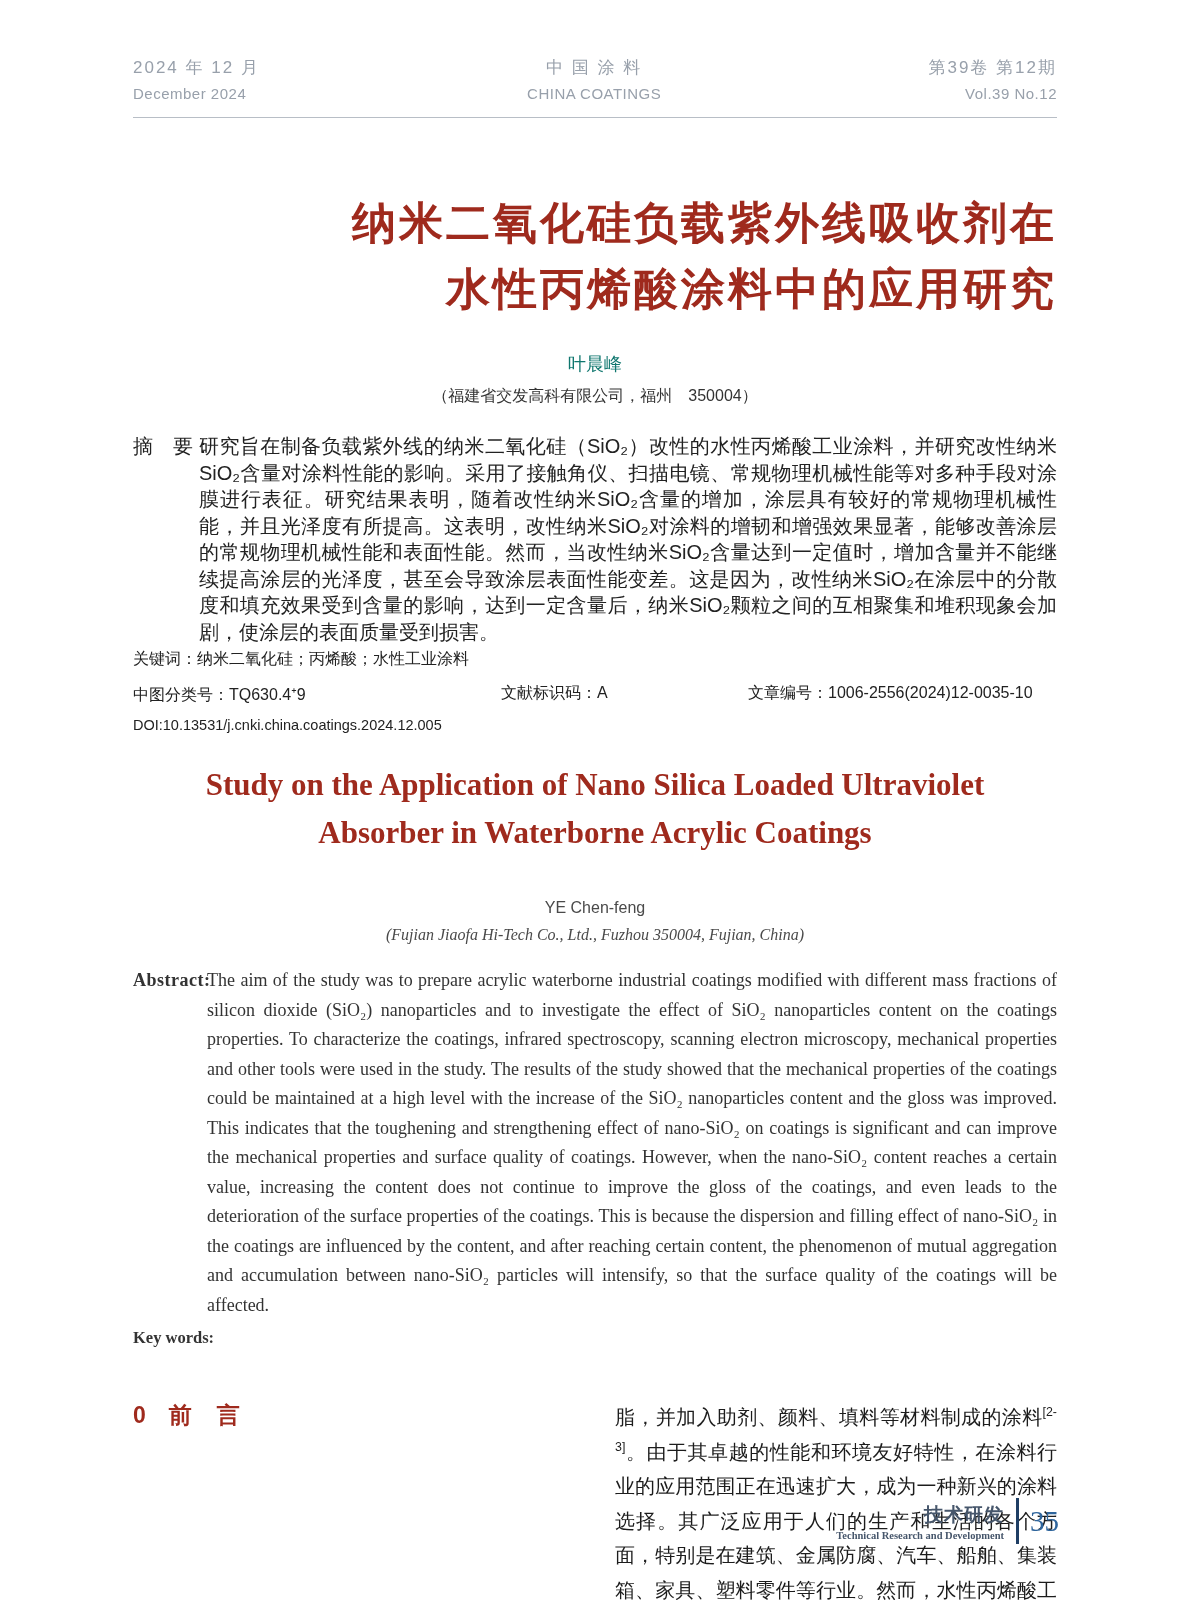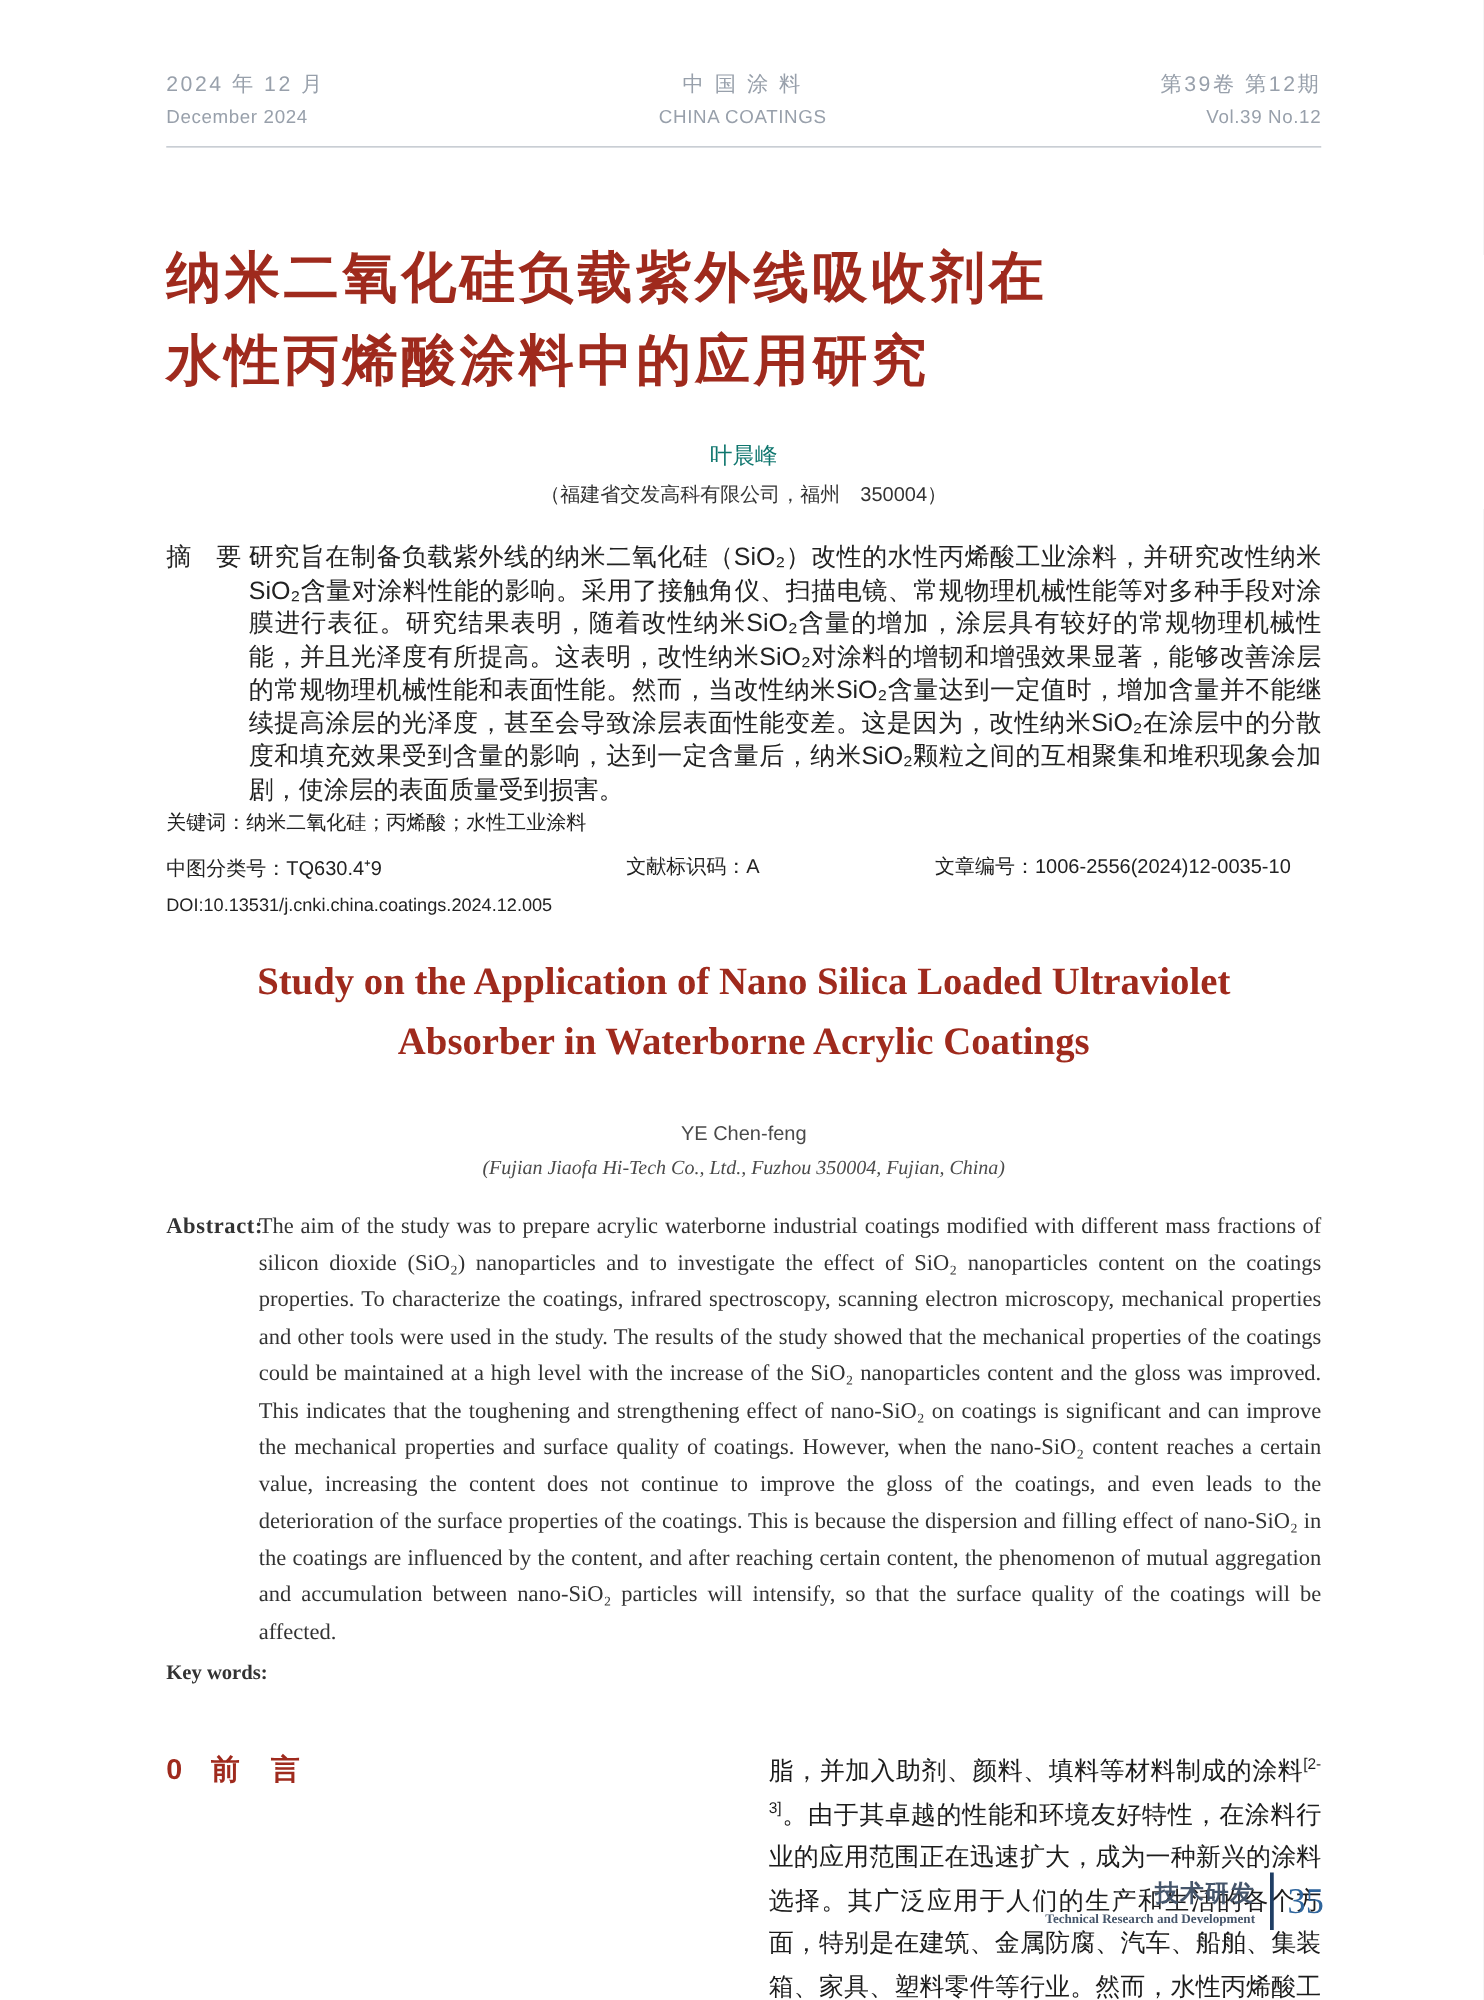--- a/index.html
+++ b/index.html
@@ -18,21 +18,21 @@
   
   .journal-header { display:flex; justify-content:space-between; align-items:flex-end;
     color:#98a0ab; border-bottom:1px solid #b8bec6; padding-bottom:10px; }
   .journal-header .hcol { line-height:26px; }
   .journal-header .cn { font-size:17px; letter-spacing:2px; }
   .journal-header .en { font-size:15px; letter-spacing:0.5px; }
   .hcol.center { text-align:center; }
   .hcol.right { text-align:right; }
 
   
-  .title-cn { margin-top:72px; text-align:left; color:#9f2a1d; font-weight:bold;
+  .title-cn { margin-top:72px; text-align:right; color:#9f2a1d; font-weight:bold;
     font-size:44px; line-height:66px; letter-spacing:3px; }
   .author-cn { margin-top:30px; text-align:center; font-size:18px; color:#0f766e; }
   .affil-cn { margin-top:10px; text-align:center; font-size:16px; color:#333; }
 
   
   .hang { display:flex; text-align:justify; }
   .hang .lbl { flex:none; white-space:pre; }
   .abs-cn { margin-top:26px; font-size:20px; line-height:26.5px; color:#222; }
   .abs-cn .lbl { width:66px; }
   .kw-cn { margin-top:1px; font-size:16px; line-height:26px; }

